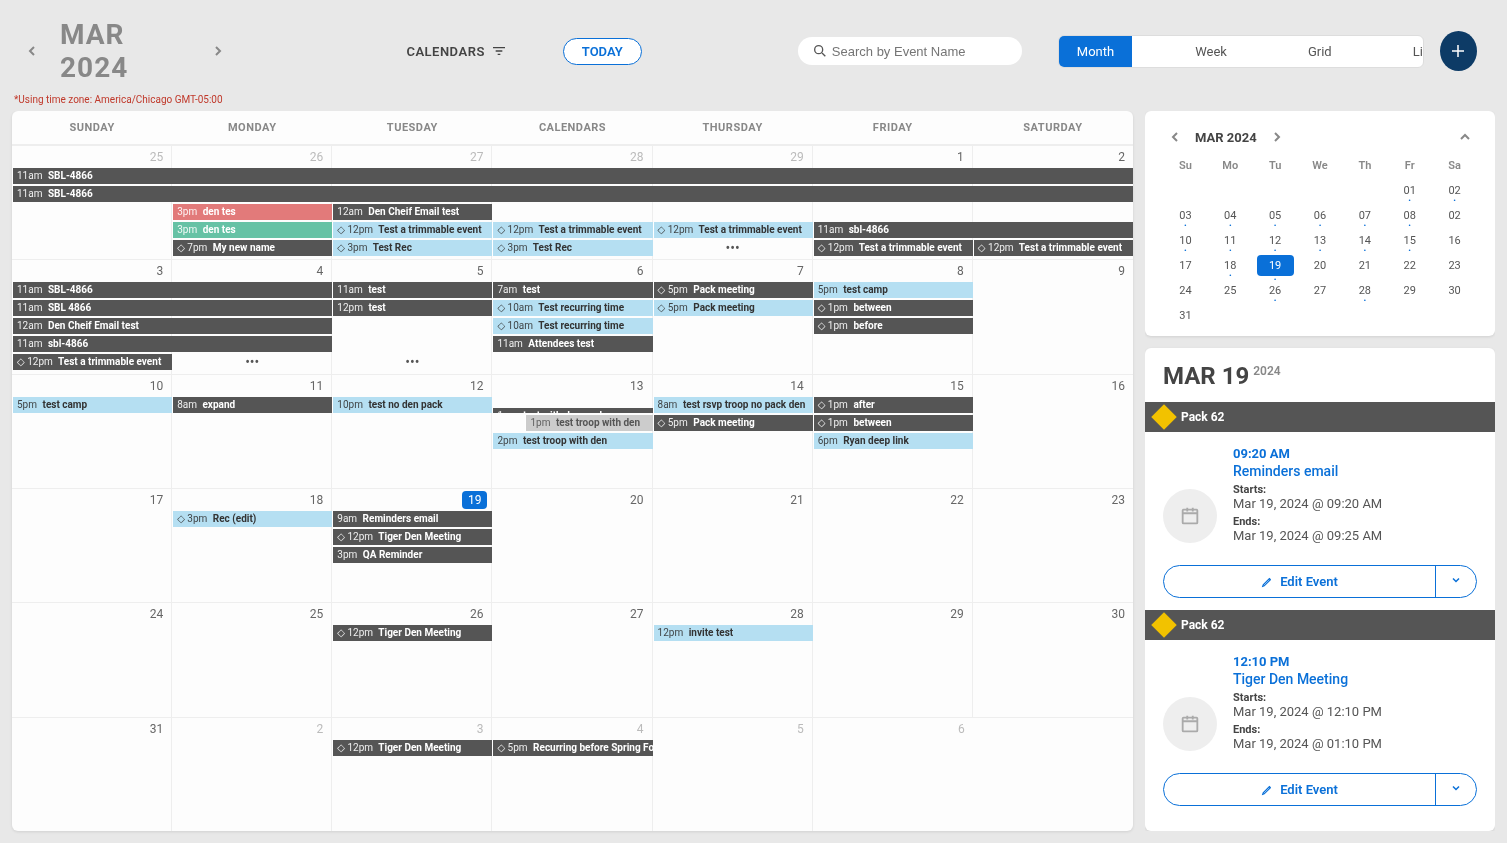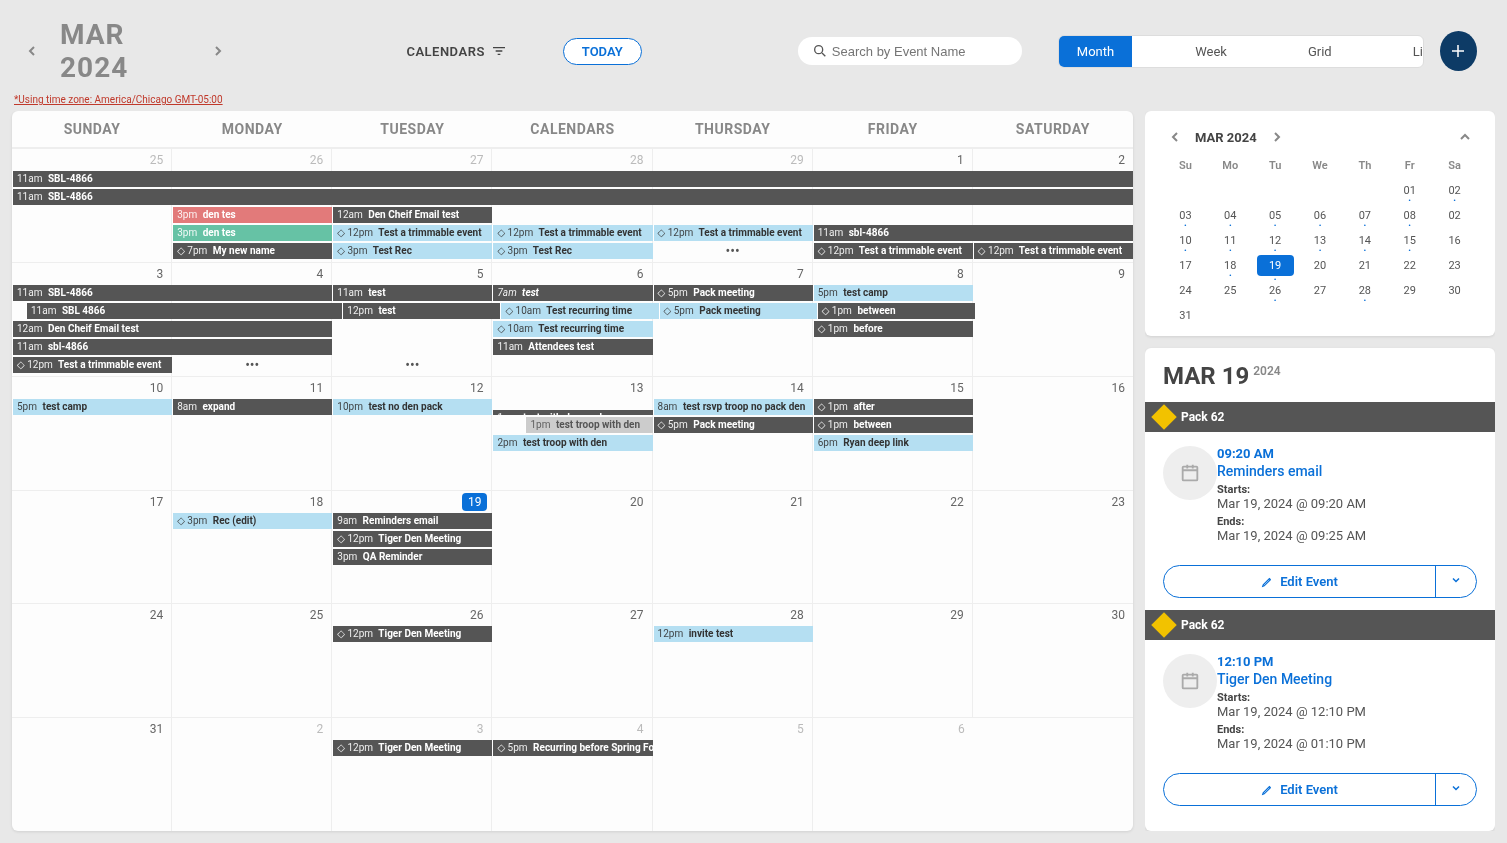--- a/index.html
+++ b/index.html
@@ -13,29 +13,29 @@
   .month-title { font-size: 28px; font-weight: 700; color: #888; letter-spacing: 1px; }
   .calendars-btn { display:flex; align-items:center; gap:6px; font-weight:600; color:#444; cursor:pointer; font-size:13px; letter-spacing:0.5px; margin-left: 160px;}
   .today-btn { border:1px solid #0a70d8; color:#0a70d8; border-radius:16px; padding:5px 18px; font-size:13px; font-weight:600; cursor:pointer; background:#fff; margin-left: 40px;}
   .search-box { flex:1; max-width:340px; margin-left:140px; background:#fff; border-radius:20px; display:flex; align-items:center; padding:6px 14px; color:#888; }
   .search-box input { border:none; outline:none; flex:1; font-size:13px; }
   .view-tabs { display:flex; background:#fff; border-radius:6px; overflow:hidden; border:1px solid #ddd; margin-left:20px;gap:45px;}
   .view-tab { padding:8px 18px; font-size:13px; cursor:pointer; color:#555; }
   .view-tab.active { background:#0a70d8; color:#fff; }
   .add-btn { width:40px; height:40px; border-radius:50%; background:#0d3b66; color:#fff; display:flex; align-items:center; justify-content:center; font-size:22px; cursor:pointer; margin-left:auto; margin-right:10px;}
   
-  .tz-note { font-size:10px; color:#c0392b; padding:0 14px 6px;text-decoration:underline; }
+  .tz-note { font-size:10px; color:#c0392b; padding:0 14px 6px; }
   
   
   .main { display:flex; flex:1; gap:12px; padding:0 12px 12px; overflow:hidden; }
   
   
   .calendar { flex:1; background:#fdfdfd; border-radius:6px; box-shadow:0 1px 3px rgba(0,0,0,0.1); display:flex; flex-direction:column; overflow:hidden; }
   .dow-row { display:grid; grid-template-columns: repeat(7,1fr); border-bottom:1px solid #eee; }
-  .dow { text-align:center; font-size:14px; font-weight:700; color:#888; padding:10px 0; letter-spacing:0.5px;}
+  .dow { text-align:center; font-size:11px; font-weight:700; color:#888; padding:10px 0; letter-spacing:0.5px;}
   .weeks { flex:1; display:grid; grid-template-rows: repeat(6,1fr); }
   .week { position:relative; border-top:1px solid #eee; }
   .day-row { position:absolute; inset:0; display:grid; grid-template-columns:repeat(7,1fr);}
   .day-cell { border-right:1px solid #eee; position:relative; }
   .day-cell:last-child { border-right:none; }
   .daynum { position:absolute; top:4px; right:8px; font-size:12px; color:#666; }
   .daynum.other { color:#bbb; }
   .daynum.today { background:#0a70d8; color:#fff; border-radius:4px; padding:2px 6px; right:4px; top:2px;}
   .events-row { position:absolute; left:0; right:0; display:grid; grid-template-columns:repeat(7,1fr); height:16px; }
   .events-row .ev { grid-column: var(--start) / span var(--span); background:#555; color:#fff; font-size:10px; line-height:16px; padding:0 4px; white-space:nowrap; overflow:hidden; border-left:1px solid #fff; }
@@ -57,21 +57,21 @@
   .mini-grid .mh { color:#888; font-weight:600;}
   .mini-grid .md { color:#555; position:relative; cursor:pointer;}
   .mini-grid .md.dot::after{content:"•"; position:absolute; left:50%; transform:translateX(-50%); bottom:-8px; color:#0a70d8; font-size:8px;}
   .mini-grid .md.today{ background:#0a70d8; color:#fff; border-radius:4px; padding:4px 0; margin:-4px 4px;}
   
   .day-detail { flex:1; overflow-y:auto; }
   .dd-title { font-size:24px; font-weight:700; color:#444; }
   .dd-title sup { font-size:12px; font-weight:600; color:#888; margin-left:4px;}
   .pack-band { background:#555; color:#fff; font-size:12px; font-weight:700; padding:6px 10px; margin:12px -18px 0; display:flex; align-items:center; gap:8px;}
   .pack-diamond { width:18px; height:18px; background:#f2c200; transform:rotate(45deg); display:inline-block;}
-  .ev-card { display:flex; padding:14px 0;}
+  .ev-card { display:flex; gap:16px; padding:14px 0;align-items:flex-end;}
   .ev-thumb { width:54px; height:54px; border-radius:50%; background:#eee; display:flex; align-items:center; justify-content:center; color:#aaa;}
   .ev-info .time{ color:#0a70d8; font-weight:700; font-size:13px;}
   .ev-info .name{ color:#0a70d8; font-size:14px; font-weight:500; margin-top:2px;}
   .ev-info .lbl{ font-size:11px; font-weight:700; color:#444; margin-top:4px;}
   .ev-info .val{ font-size:13px; color:#555;}
   .edit-row{ display:flex; border:1px solid #0a70d8; border-radius:20px; overflow:hidden; margin-top:8px;}
   .edit-btn{ flex:1; text-align:center; padding:8px; color:#0a70d8; font-weight:600; font-size:13px; cursor:pointer; display:flex; align-items:center; justify-content:center; gap:6px;}
   .edit-chev{ border-left:1px solid #0a70d8; padding:8px 14px; color:#0a70d8; cursor:pointer;}
   
   svg { display:block; }
@@ -208,25 +208,25 @@
               <div class="day-cell">
                 <div class="daynum">8</div>
               </div>
               <div class="day-cell">
                 <div class="daynum">9</div>
               </div>
             </div>
             <div class="events-row" style="top: 22px;">
               <div class="ev dark" style="--start: 1; --span: 2; grid-column: 1 / span 2;"><span class="time">11am</span><b> SBL-4866</b></div>
               <div class="ev dark" style="--start: 3; --span: 1; grid-column: 3 / span 1;"><span class="time">11am</span><b> test</b></div>
-              <div class="ev dark" style="--start: 4; --span: 1; grid-column: 4 / span 1; font-style: italic;"><span class="time">7am</span><b> test</b></div>
+              <div class="ev dark" style="--start: 4; --span: 1; grid-column: 4 / span 1;"><span class="time">7am</span><b> test</b></div>
               <div class="ev dark" style="--start: 5; --span: 1; grid-column: 5 / span 1;"><span class="time">◇ 5pm</span><b> Pack meeting</b></div>
               <div class="ev blue" style="--start: 6; --span: 1; grid-column: 6 / span 1;"><span class="time">5pm</span><b> test camp</b></div>
             </div>
-            <div class="events-row" style="top: 40px; margin-left: 14px;">
+            <div class="events-row" style="top: 40px;">
               <div class="ev dark" style="--start: 1; --span: 2; grid-column: 1 / span 2;"><span class="time">11am</span><b> SBL 4866</b></div>
               <div class="ev dark" style="--start: 3; --span: 1; grid-column: 3 / span 1;"><span class="time">12pm</span><b> test</b></div>
               <div class="ev blue" style="--start: 4; --span: 1; grid-column: 4 / span 1;"><span class="time">◇ 10am</span><b> Test recurring time</b></div>
               <div class="ev blue" style="--start: 5; --span: 1; grid-column: 5 / span 1;"><span class="time">◇ 5pm</span><b> Pack meeting</b></div>
               <div class="ev dark" style="--start: 6; --span: 1; grid-column: 6 / span 1;"><span class="time">◇ 1pm</span><b> between</b></div>
             </div>
             <div class="events-row" style="top: 58px;">
               <div class="ev dark" style="--start: 1; --span: 2; grid-column: 1 / span 2;"><span class="time">12am</span><b> Den Cheif Email test</b></div>
               <div class="ev blue" style="--start: 4; --span: 1; grid-column: 4 / span 1;"><span class="time">◇ 10am</span><b> Test recurring time</b></div>
               <div class="ev dark" style="--start: 6; --span: 1; grid-column: 6 / span 1;"><span class="time">◇ 1pm</span><b> before</b></div>

